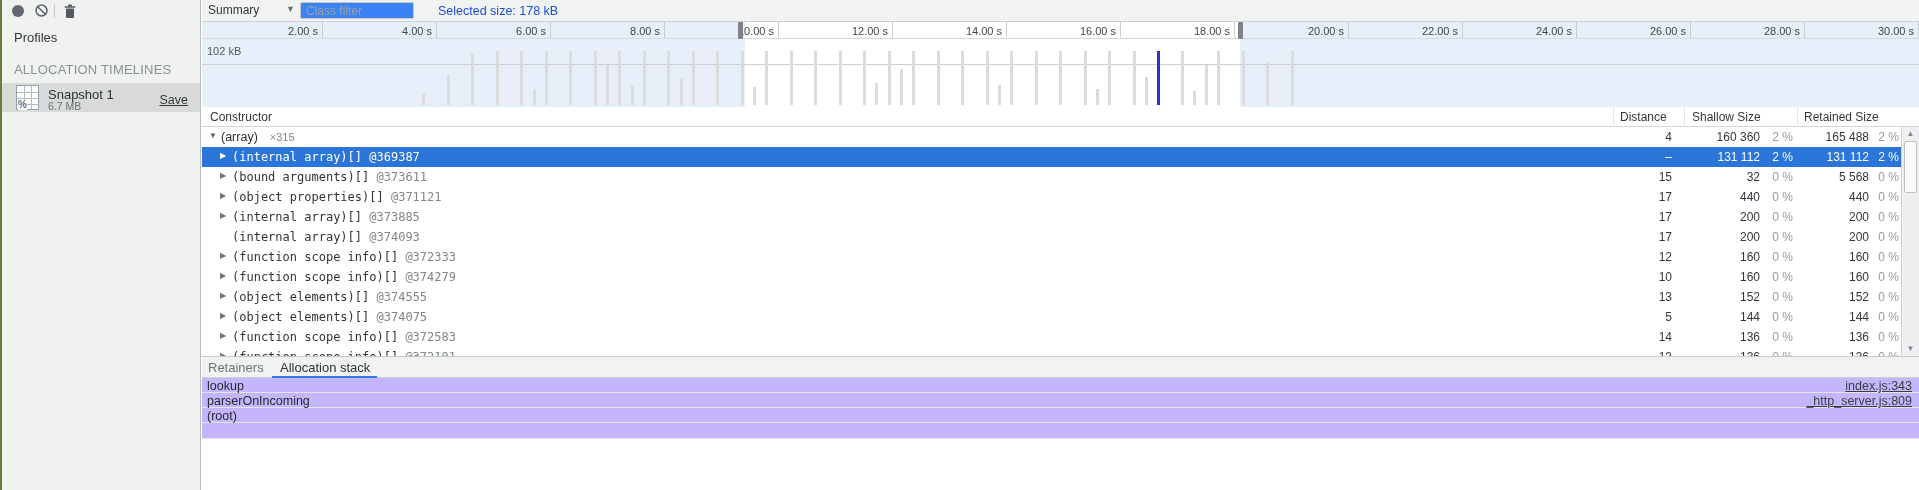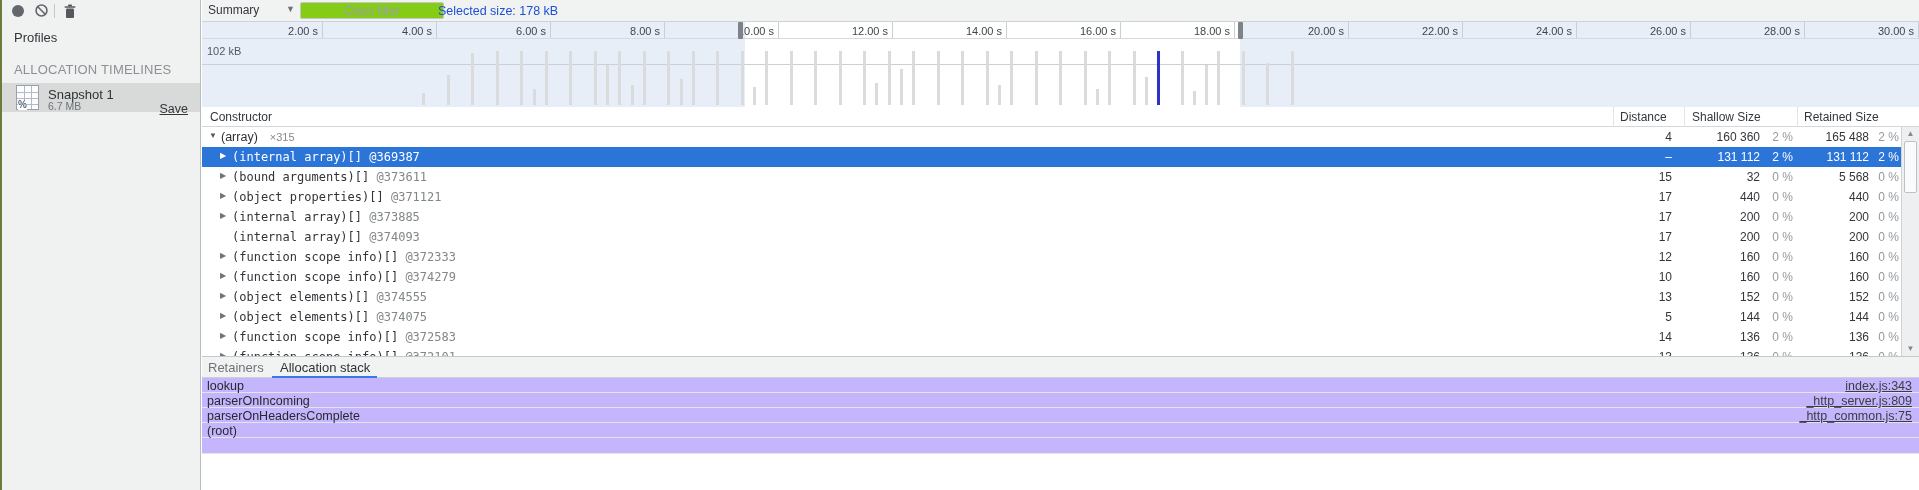--- a/index.html
+++ b/index.html
@@ -26,34 +26,34 @@
                background-image:
                  linear-gradient(#b3bcc6,#b3bcc6),linear-gradient(#b3bcc6,#b3bcc6),linear-gradient(#b3bcc6,#b3bcc6),
                  linear-gradient(#b3bcc6,#b3bcc6),linear-gradient(#b3bcc6,#b3bcc6);
                background-repeat:no-repeat;
                background-size:100% 1px,100% 1px,100% 1px,1px 100%,1px 100%;
                background-position:0 6px,0 12px,0 18px,7px 0,14px 0; }
   .snap-icon .pct { position:absolute; left:1px; bottom:-1px; font-size:10px; font-weight:bold;
                     color:#5d6b7a; background:#fdfdfd; line-height:10px; }
   .snap-name { position:absolute; left:46px; top:4px; font-size:13px; color:#2e3235; }
   .snap-size { position:absolute; left:46px; top:17px; font-size:10.5px; color:#6d7277; }
-  .snap-save { position:absolute; right:12px; top:19px; font-size:12.5px; color:#33373b;
+  .snap-save { position:absolute; right:12px; top:10px; font-size:12.5px; color:#33373b;
                text-decoration:underline; cursor:pointer;margin-left:40px; }
 
   
   .main { position:absolute; left:202px; top:0; width:1717px; height:490px; }
 
   
   .m-toolbar { position:absolute; left:0; top:0; width:100%; height:22px; background:#f1f3f3;
                border-bottom:1px solid #ced2d5; }
   .summary-select { position:absolute; left:6px; top:3px; font-size:12px; color:#33373b; cursor:pointer; }
   .summary-arrow { position:absolute; left:84px; top:4px; font-size:9px; color:#6d7control2; color:#6d7276; }
-  .class-filter { position:absolute; left:98px; top:2px; width:144px; height:17px; border:1px solid #c3c7ca;
-                  border-radius:2px; background:#84cc16; font-size:12px; padding:0 5px;
-                  font-family:"Liberation Sans",sans-serif; color:#333;text-align:center; }
+  .class-filter { position:absolute; left:98px; top:2px; width:114px; height:17px; border:1px solid #c3c7ca;
+                  border-radius:2px; background:#3b82f6; font-size:12px; padding:0 5px;
+                  font-family:"Liberation Sans",sans-serif; color:#333; }
   .class-filter::placeholder { color:#9aa0a5; }
   .sel-size { position:absolute; left:236px; top:4px; font-size:12.5px; color:#1d4ed8; }
 
   
   .tl-bg { position:absolute; left:0; top:22px; width:100%; height:85px; background:#e8eef8; }
   .tl-selection { position:absolute; left:543px; top:22px; width:495px; height:85px; background:#ffffff; }
   .ruler-line { position:absolute; left:0; top:38px; width:100%; height:1px; background:#d6dade; }
   .grid-102 { position:absolute; left:0; top:64px; width:100%; height:1px; background:#ccd0d5; }
   .chart-bottom { position:absolute; left:0; top:107px; width:100%; height:1px; background:#c6c9cc; }
   .tick-line { position:absolute; top:22px; width:1px; height:16px; background:#c9cfd7; }
@@ -381,21 +381,17 @@
   <div class="stack" id="stackPane">
       <div class="frame">
         <span class="fn">lookup</span>
         <span class="loc">index.js:343</span>
       </div>
       <div class="frame">
         <span class="fn">parserOnIncoming</span>
         <span class="loc">_http_server.js:809</span>
       </div>
       <div class="frame">
-        <span class="fn">parserOnHeadersComplete</span>
-        <span class="loc">_http_common.js:75</span>
-      </div>
-      <div class="frame">
         <span class="fn">(root)</span>
       </div>
       <div class="frame blank"></div>
     </div>
 </div>
 
 </body></html>

